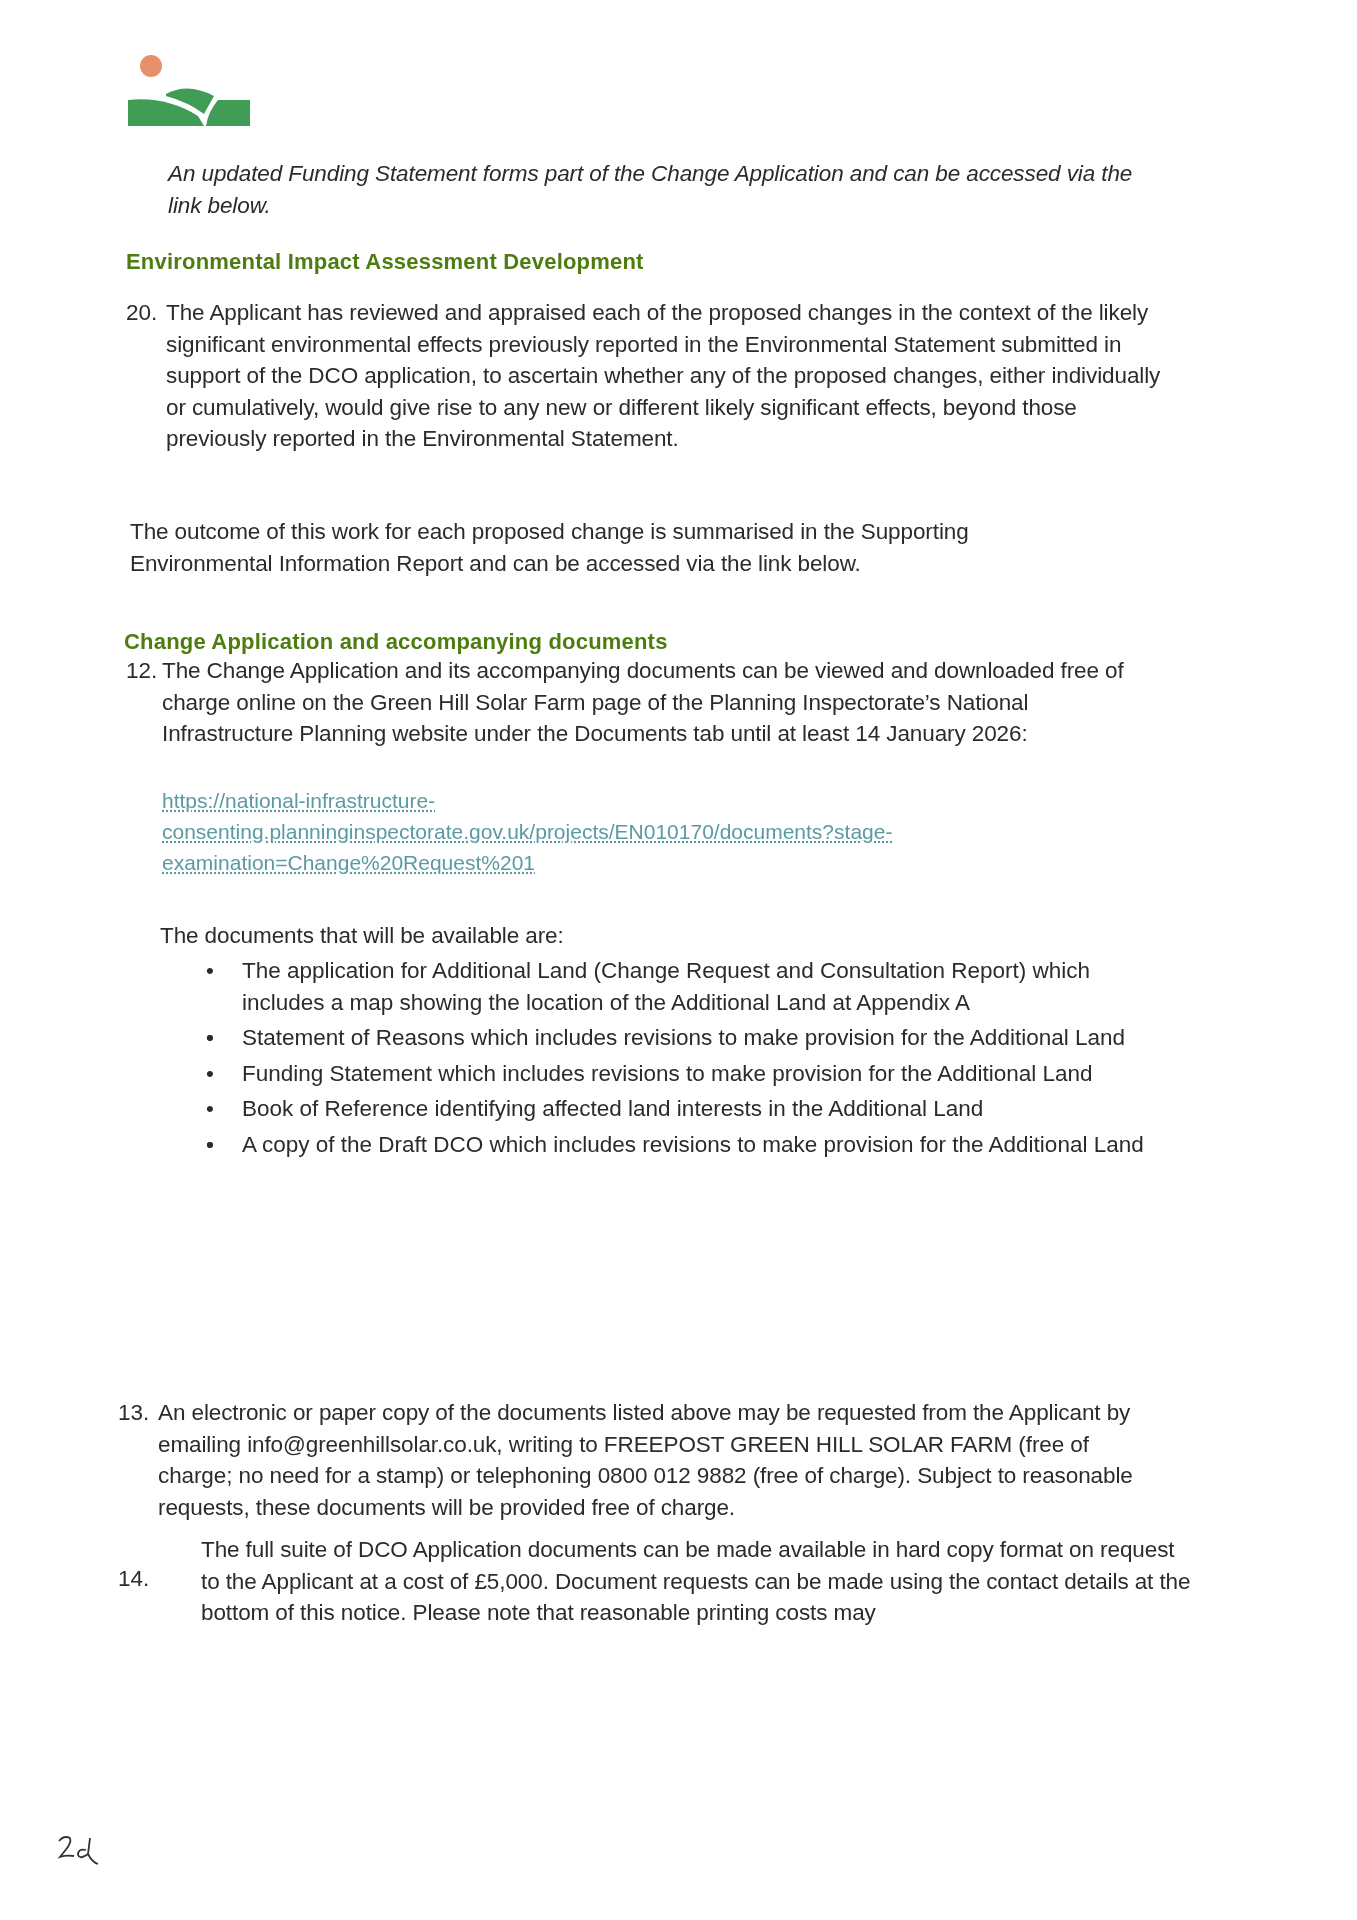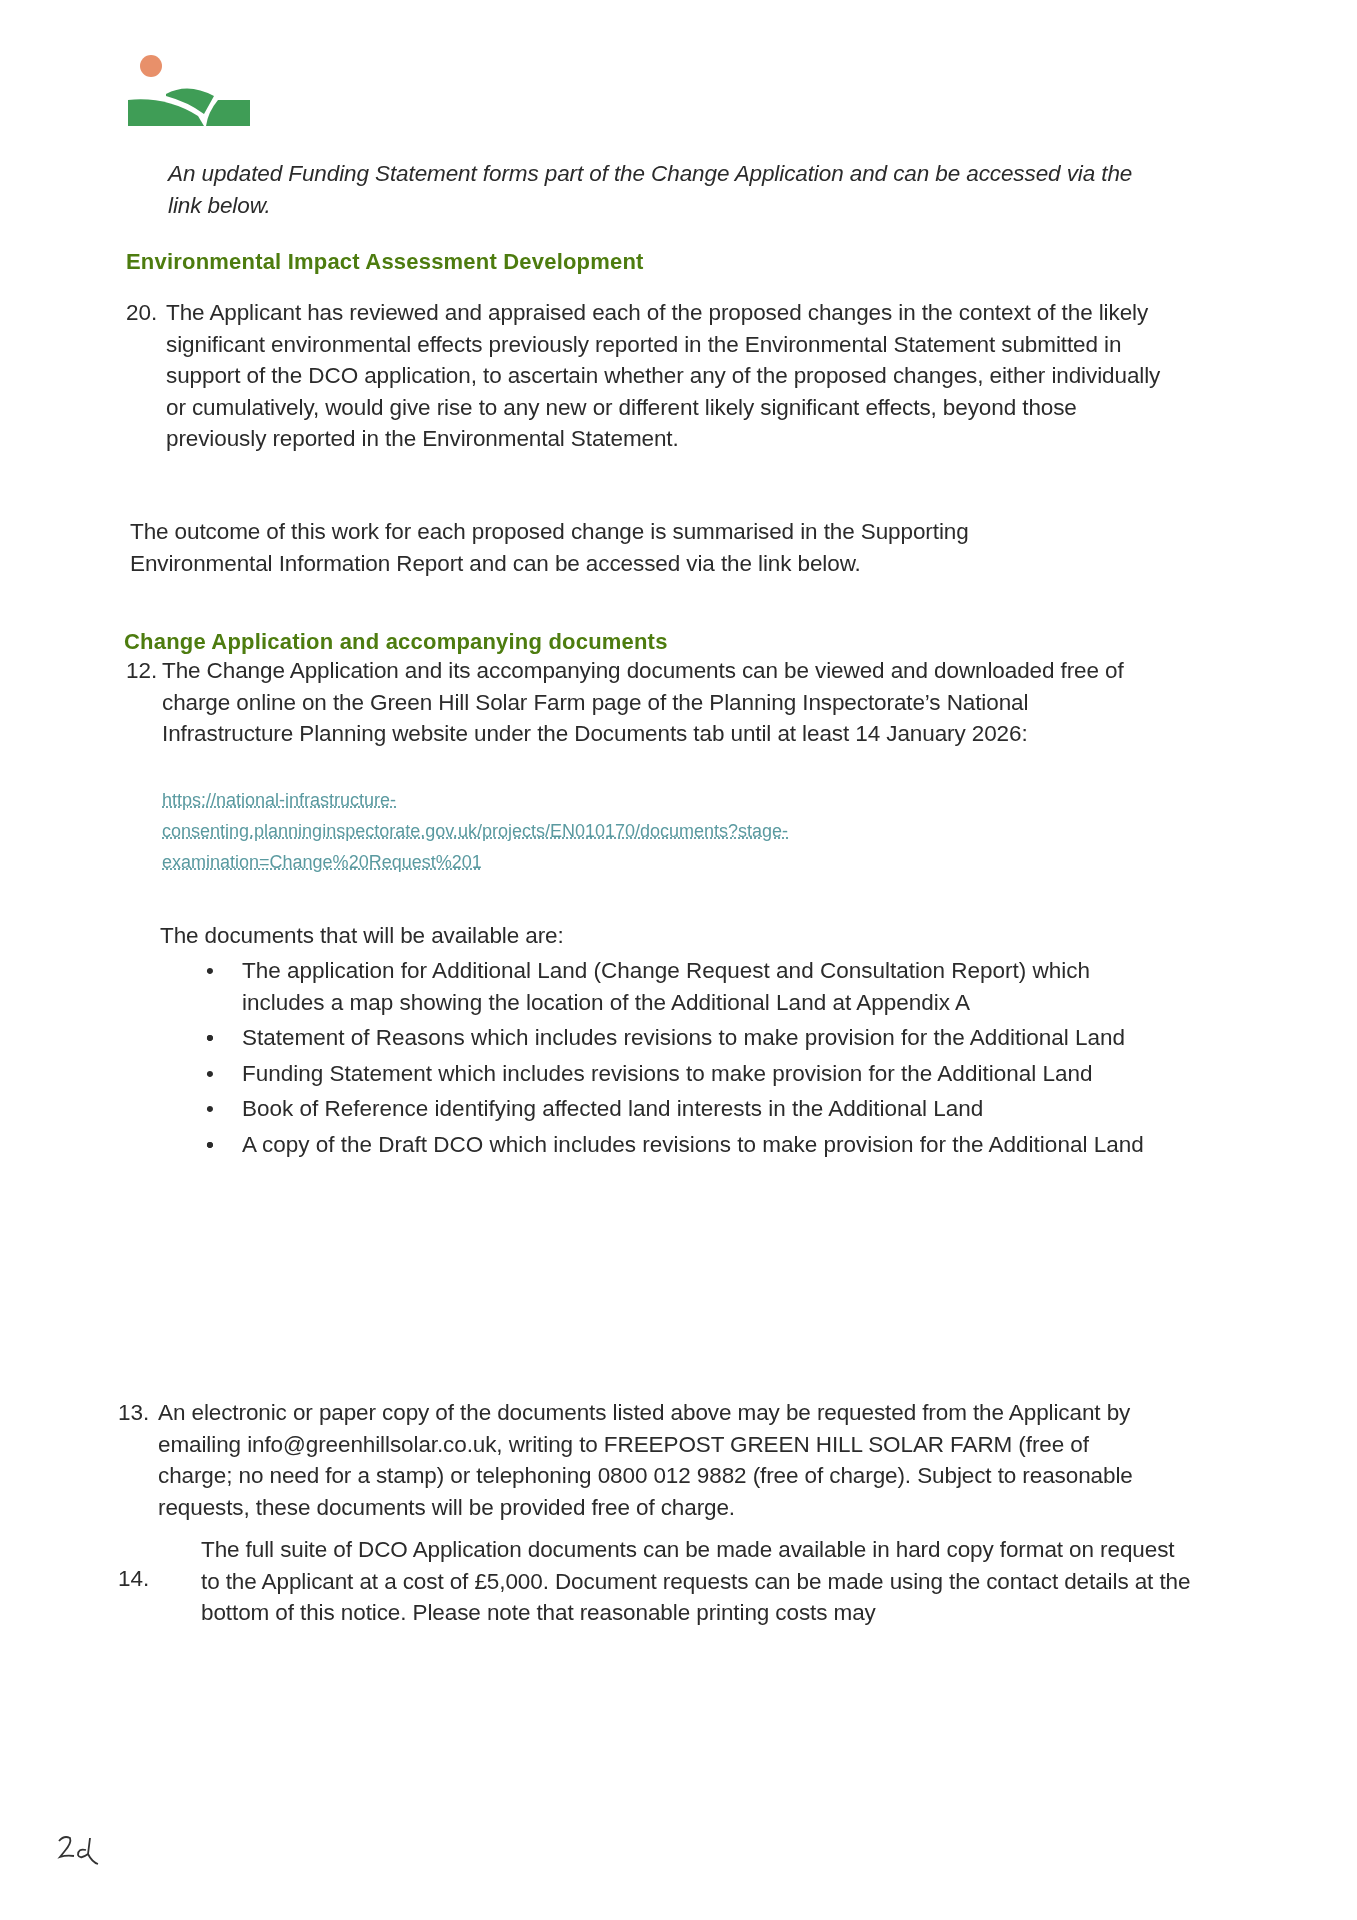--- a/index.html
+++ b/index.html
@@ -4,21 +4,21 @@
 <style>
   html, body { margin: 0; padding: 0; background: #ffffff; }
   body {
     width: 1357px; height: 1920px; position: relative; overflow: hidden;
     font-family: "Liberation Sans", sans-serif; color: #2b2b2b;
   }
   .logo { position: absolute; left: 126px; top: 52px; width: 128px; height: 78px; }
   .p { position: absolute; font-size: 22.5px; line-height: 31.5px; letter-spacing: -0.1px; }
   .h { position: absolute; font-size: 22px; color: #4d7c0f; font-weight: bold; letter-spacing: 0.2px; }
   .num { position: absolute; font-size: 22.5px; line-height: 31.5px; }
-  .link { position: absolute; font-size: 18px; line-height: 31px; color: #5a9aa0; text-decoration: underline; text-decoration-style: dotted; }
+  .link { position: absolute; font-size: 21px; line-height: 31px; color: #5a9aa0; text-decoration: underline; text-decoration-style: dotted; }
   .bullets { position: absolute; left: 200px; top: 955px; width: 960px; margin: 0; padding: 0; list-style: none; font-size: 22.5px; line-height: 31.5px; }
   .bullets li { position: relative; padding-left: 42px; margin-bottom: 4px; }
   .bullets li .dot { position: absolute; left: 6px; top: 0; }
   .mark { position: absolute; left: 56px; top: 1832px; width: 44px; height: 36px; }
 </style>
 </head>
 <body>
 
 <svg class="logo" viewBox="0 0 128 78">
   <circle cx="25" cy="14" r="11" fill="#e8906a"></circle>

